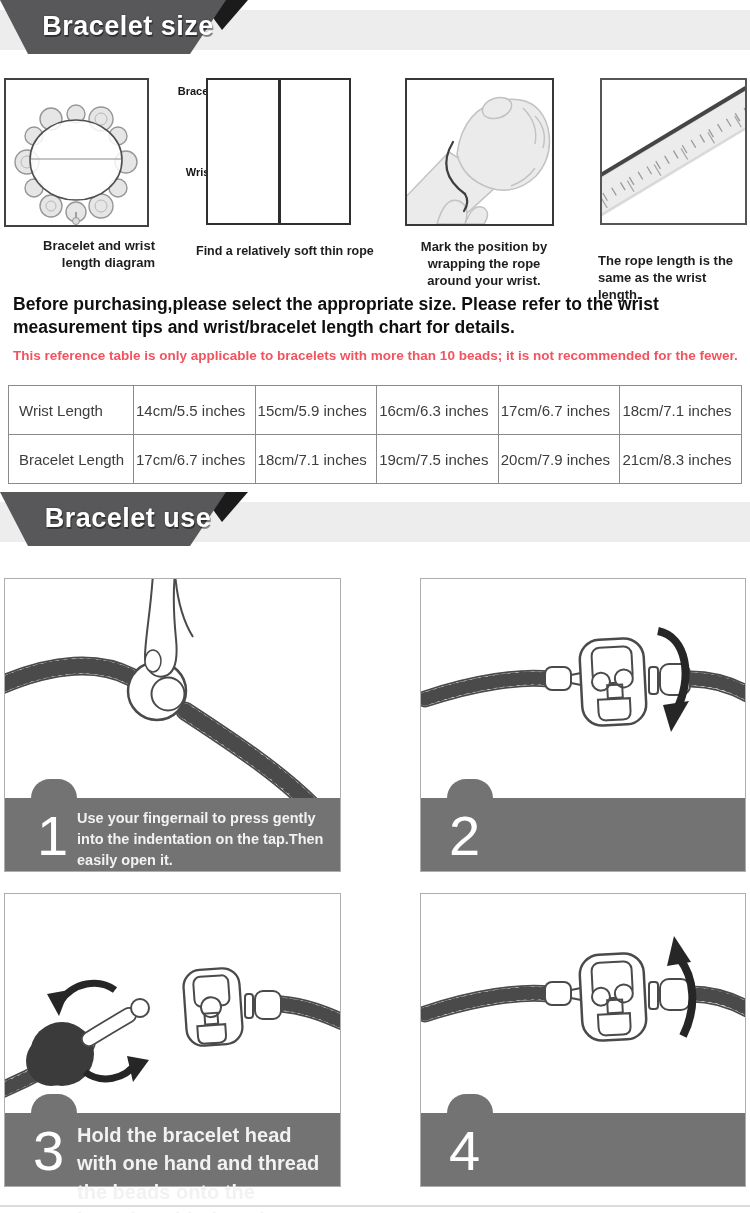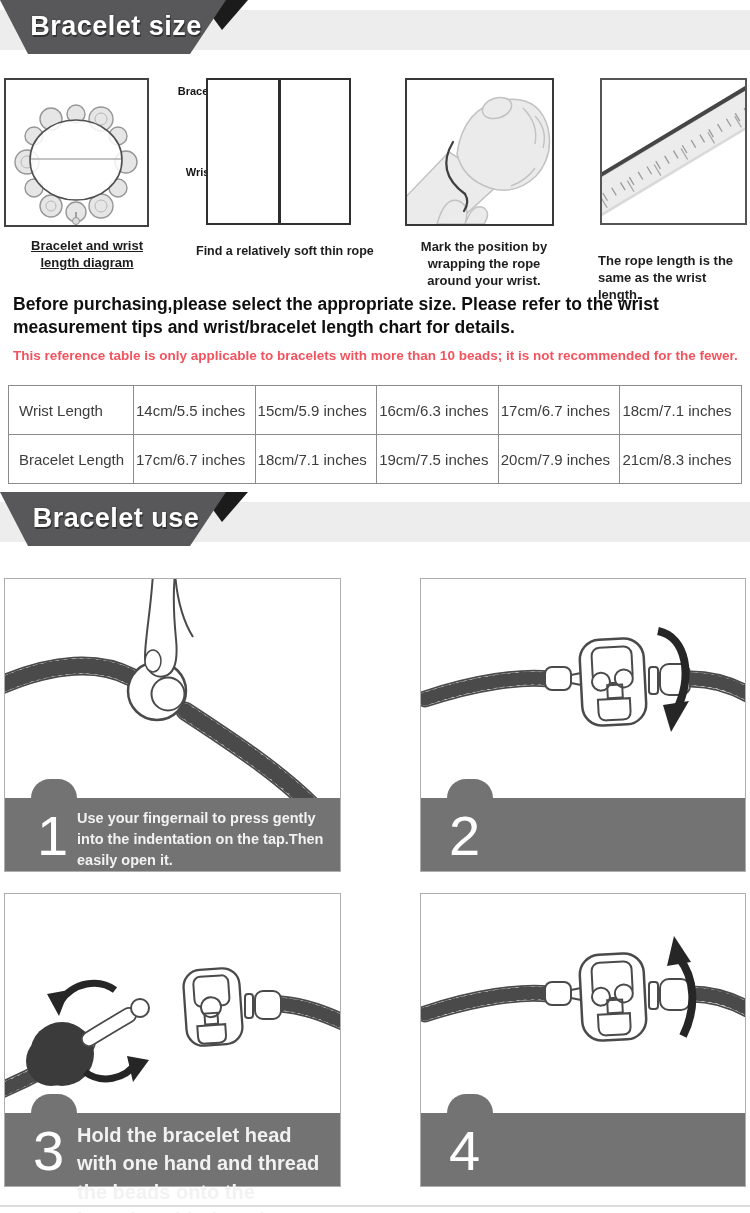--- a/index.html
+++ b/index.html
@@ -2,21 +2,21 @@
 <html><head>
 <meta charset="utf-8">
 <style>
   html,body{margin:0;padding:0;background:#fff;}
   body{width:750px;height:1213px;position:relative;font-family:"Liberation Sans",sans-serif;overflow:hidden;}
   .abs{position:absolute;}
   
   .banner{position:absolute;left:0;width:750px;height:58px;}
   .banner .strip{position:absolute;left:0;top:10px;width:750px;height:40px;background:#ededed;}
   .banner svg{position:absolute;left:0;top:0;}
-  .banner .title{position:absolute;left:0;top:11px;width:232px;text-align:center;
+  .banner .title{position:absolute;left:12px;top:11px;width:232px;text-align:center;
     font-size:27px;font-weight:bold;color:#fff;letter-spacing:.5px;
     text-shadow:1px 2px 0 rgba(0,0,0,.4), 0 0 2px rgba(0,0,0,.35);}
   
   .fig{position:absolute;background:#fff;box-sizing:border-box;}
   .cap{position:absolute;font-weight:bold;color:#1d1d1d;font-size:13px;line-height:1.32;}
   .note{position:absolute;left:13px;top:293px;width:726px;font-size:17.5px;font-weight:bold;color:#0f0f0f;line-height:1.33;}
   .warn{position:absolute;left:13px;top:348px;width:737px;font-size:13.5px;font-weight:bold;color:#f2545f;white-space:nowrap;}
   
   table.size{position:absolute;left:8px;top:385px;width:734px;border-collapse:collapse;table-layout:fixed;}
   table.size td{border:1px solid #8b8b8b;height:48px;font-size:15px;color:#3d3d3d;padding:0 2px;background:#fff;}
@@ -104,21 +104,21 @@
     <g transform="rotate(-31 72 72)">
       <rect x="-55" y="56" width="280" height="32" fill="#ececec" stroke="#d0d0d0"></rect>
       <rect x="-55" y="52" width="280" height="4" fill="#454545"></rect>
       <line x1="-52" y1="75" x2="225" y2="75" stroke="#9a9a9a" stroke-width="9" stroke-dasharray="1.3 9"></line>
       <line x1="-46" y1="79" x2="225" y2="79" stroke="#a8a8a8" stroke-width="13" stroke-dasharray="1.3 30"></line>
       <rect x="-55" y="88" width="280" height="2" fill="#dadada"></rect>
     </g>
   </svg>
 </div>
 
-<div class="cap" style="left:11px;top:237px;width:152px;text-align:center;text-decoration:underline;">Bracelet and wrist length diagram</div>
+<div class="cap" style="left:3px;top:237px;width:152px;text-align:right;">Bracelet and wrist length diagram</div>
 <div class="cap" style="left:196px;top:243px;width:172px;text-align:center;white-space:nowrap;font-size:12.5px;">Find a relatively soft thin rope</div>
 <div class="cap" style="left:404px;top:238px;width:160px;text-align:center;">Mark the position by wrapping the rope around your wrist.</div>
 <div class="cap" style="left:598px;top:238px;width:152px;margin-top:14px;">The rope length is the same as the wrist length.</div>
 
 <div class="note">Before purchasing,please select the appropriate size. Please refer to the wrist measurement tips and wrist/bracelet length chart for details.</div>
 <div class="warn">This reference table is only applicable to bracelets with more than 10 beads; it is not recommended for the fewer.</div>
 
 <table class="size">
   <tbody>
       <tr>

